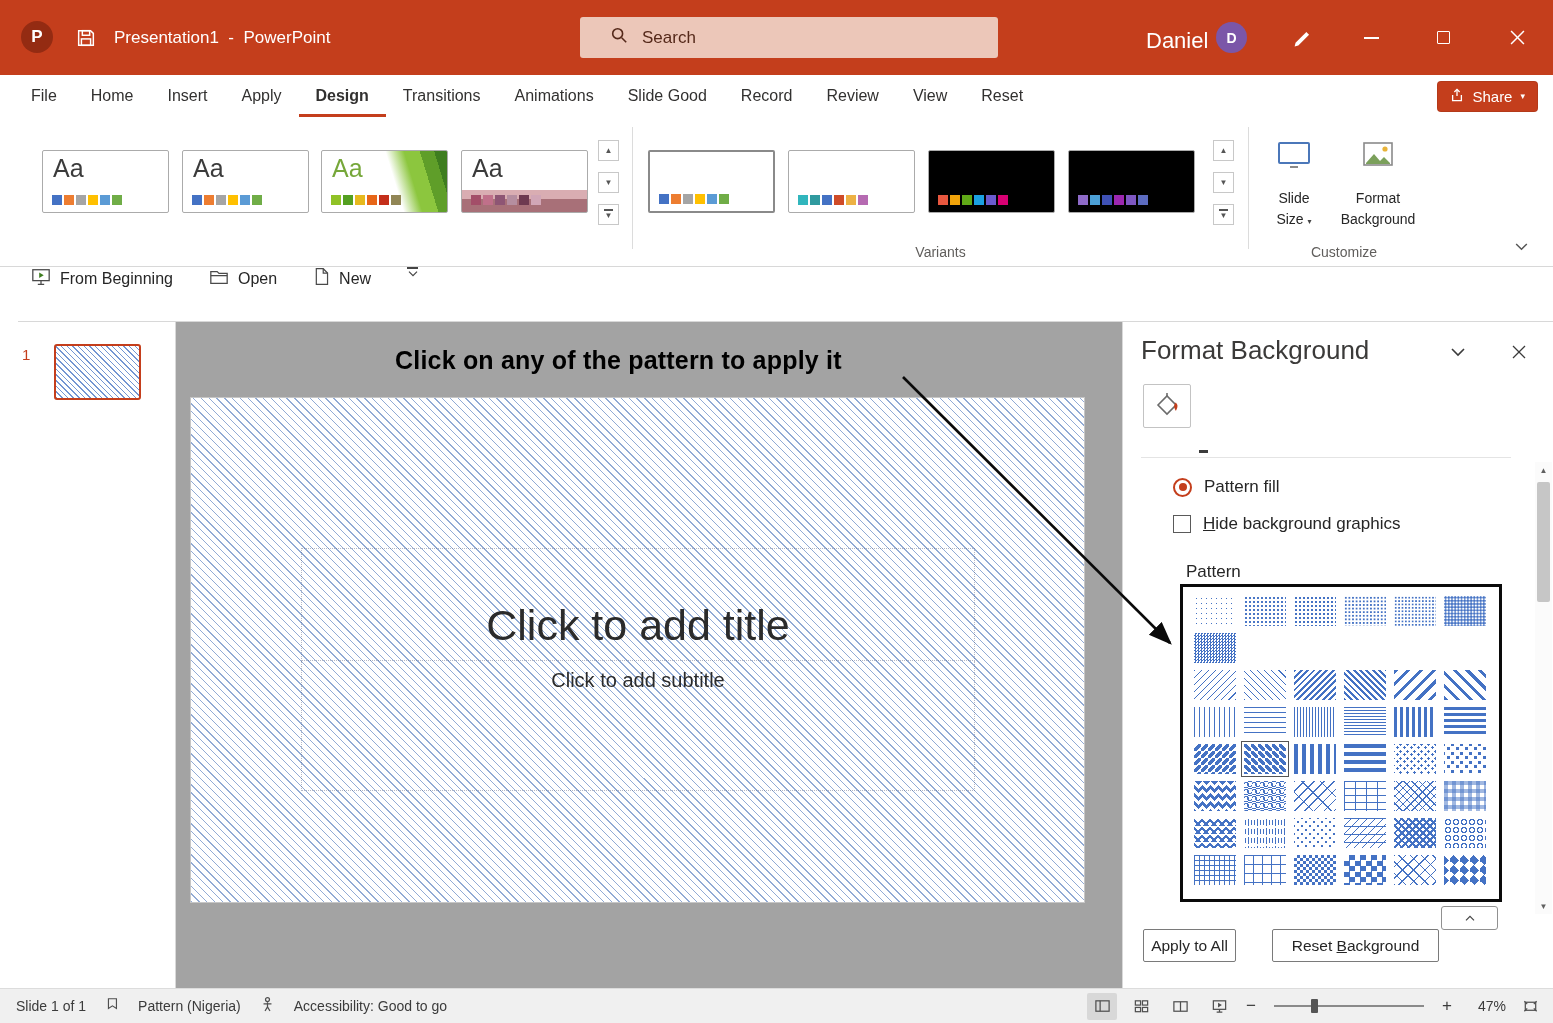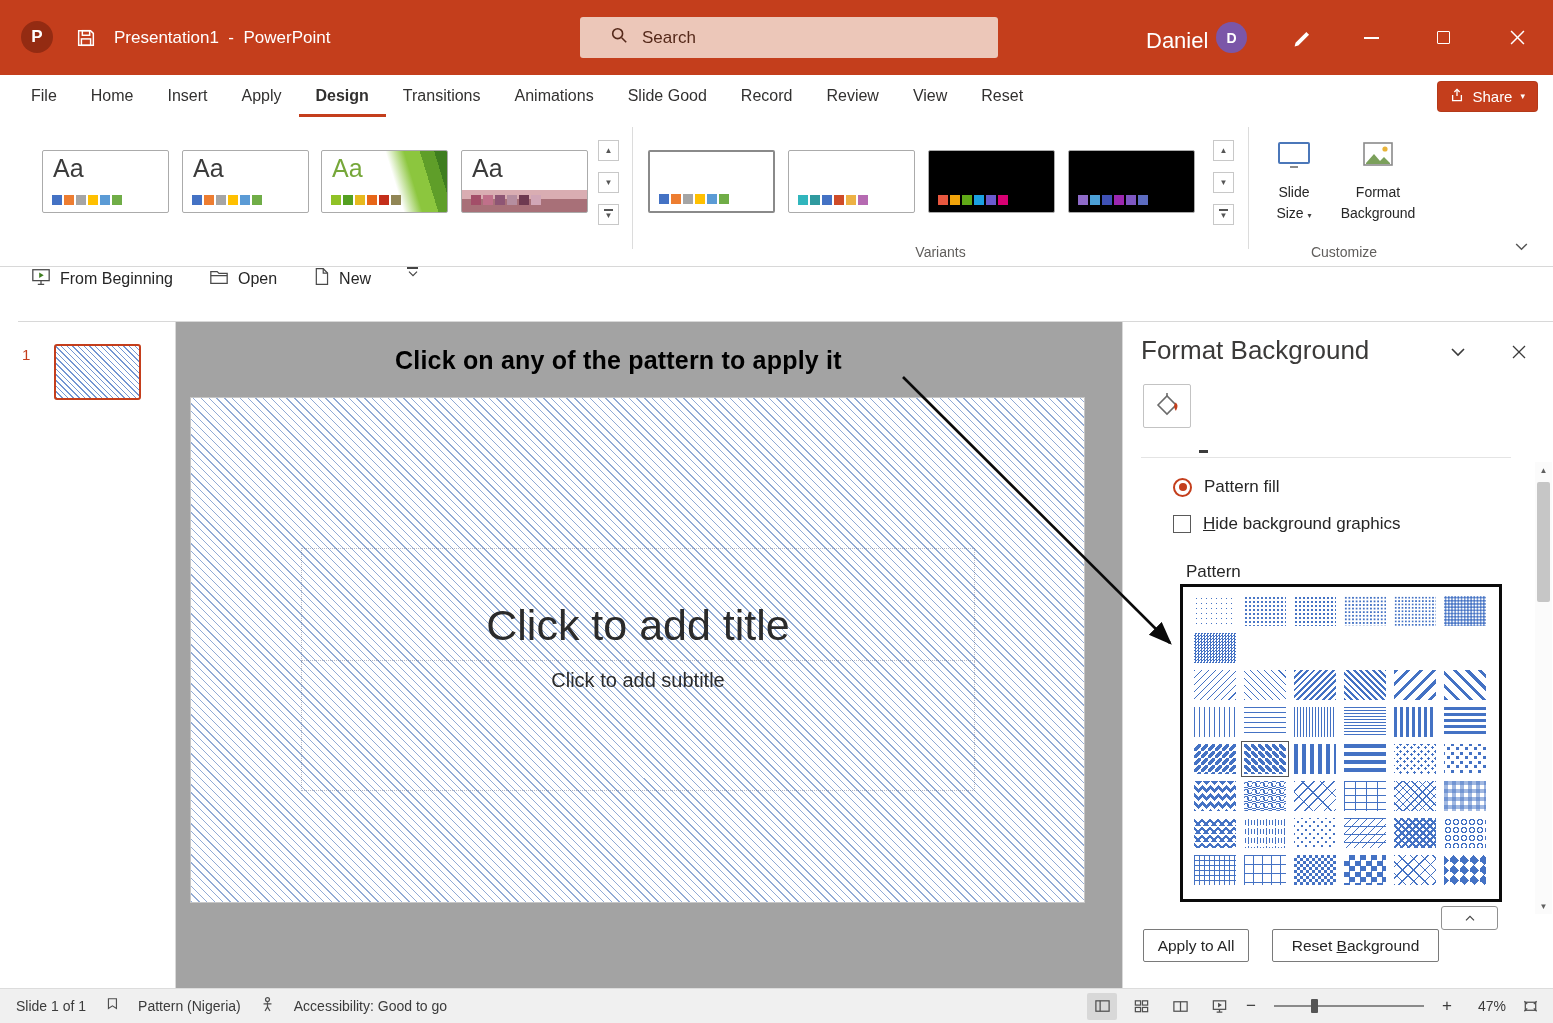--- a/index.html
+++ b/index.html
@@ -47,21 +47,21 @@
   .thumb .palette{position:absolute;left:9px;bottom:7px;display:flex;gap:2px;}
   .thumb .palette span{width:10px;height:10px;display:block;}
   .theme-facet .aa{color:#76A73A;}
   .theme-facet{background-image:linear-gradient(253deg,#3E7D1F 0 9%,#5F9E29 9% 19%,#8CC63E 19% 30%,rgba(255,255,255,0) 43%);}
   .theme-wine{background-image:linear-gradient(180deg,rgba(255,255,255,0) 0 64%,#D9ADB2 64% 78%,#A87078 78% 100%);}
   .variant-dark{background:#000;}
   .thumb.selected{border:2px solid #8A8A8A;}
   .sbtn{position:absolute;width:21px;height:21px;border:1px solid #C8C8C8;background:#fff;color:#555;font-size:8px;
     display:flex;flex-direction:column;align-items:center;justify-content:center;line-height:1;}
   .sbtn .bar{width:9px;height:1.5px;background:#555;margin-bottom:1.5px;}
-  .big-btn{position:absolute;top:23px;display:flex;flex-direction:column;align-items:center;gap:7px;
+  .big-btn{position:absolute;top:23px;display:flex;flex-direction:column;align-items:center;gap:13px;
     font-size:14px;color:#262626;text-align:center;line-height:1.45;}
   .big-btn .caret{font-size:8px;color:#444;}
   .ribbon-collapse{position:absolute;right:22px;top:122px;width:20px;height:16px;display:flex;align-items:center;justify-content:center;}
 
   
   .quickbar{position:absolute;left:0;top:267px;width:100%;height:55px;background:#fff;border-bottom:1px solid #D8D8D8;
     display:flex;align-items:flex-start;padding-left:13px;margin-left:18px;}
   .qitem{display:flex;align-items:center;gap:9px;font-size:16px;color:#262626;margin-right:36px;}
   .qoverflow{display:flex;flex-direction:column;align-items:center;gap:2px;color:#444;}
   .qoverflow .bar{width:11px;height:1.5px;background:#444;}
@@ -101,21 +101,21 @@
   .pattern-grid-frame{position:absolute;left:57px;top:262px;width:322px;height:318px;border:3px solid #0A0A0A;background:#fff;
     padding:9px 11px;}
   .pattern-grid{display:grid;grid-template-columns:repeat(6,42px);grid-auto-rows:30px;column-gap:8px;row-gap:7px;}
   .pcell{position:relative;}
   .pcell .pat{position:absolute;inset:0;background-color:#fff;}
   .pcell.selected{outline:1.5px solid #555;outline-offset:2.5px;}
   .cropped-spin{position:absolute;left:318px;top:584px;width:57px;height:24px;background:#fff;border:1px solid #919191;
     border-radius:3px;display:flex;align-items:center;justify-content:center;z-index:2;}
   .fp-btn{position:absolute;top:607px;height:33px;border:1px solid #7A7A7A;background:#fff;border-radius:2px;
     font-size:15.5px;color:#262626;font-family:inherit;display:flex;align-items:center;justify-content:center;white-space:pre;}
-  .btn-apply{left:20px;width:106px;}
+  .btn-apply{left:20px;width:93px;}
   .btn-reset{left:149px;width:167px;}
   .ul{text-decoration:underline;}
   .fp-scroll{position:absolute;right:1px;top:140px;width:17px;height:452px;background:#FBFBFB;}
   .fp-scroll .arr{position:absolute;left:0;width:17px;height:16px;display:flex;align-items:center;justify-content:center;
     font-size:8px;color:#606060;}
   .arr.up{top:0;}.arr.down{bottom:0;}
   .fp-thumb{position:absolute;left:2px;top:20px;width:13px;height:120px;background:#C6C6C6;border-radius:2px;}
 
   
   .statusbar{position:absolute;left:0;bottom:0;width:100%;height:35px;background:#F0F0F0;border-top:1px solid #DCDCDC;

